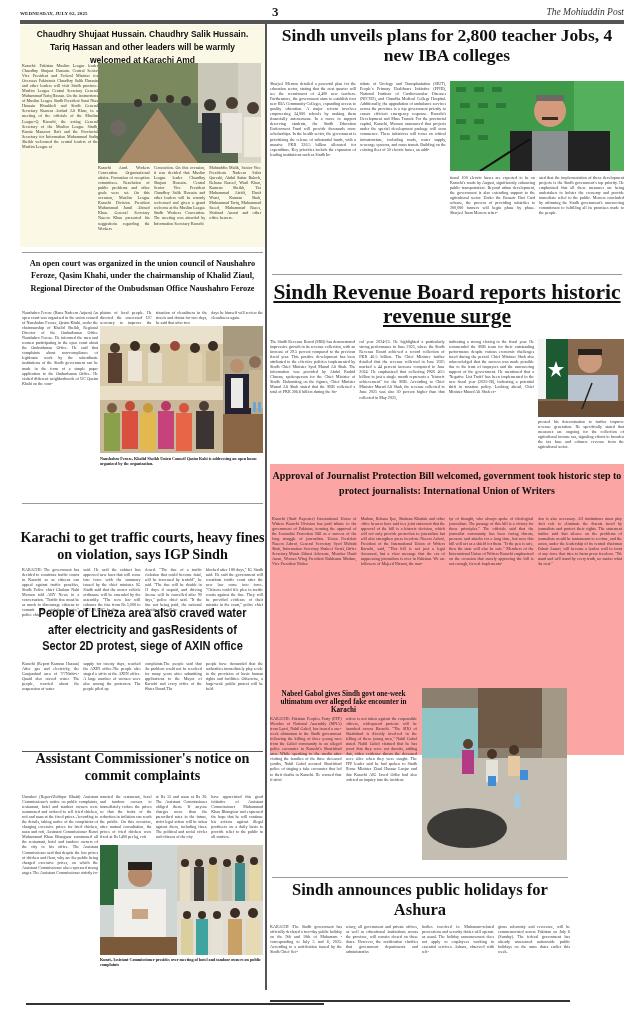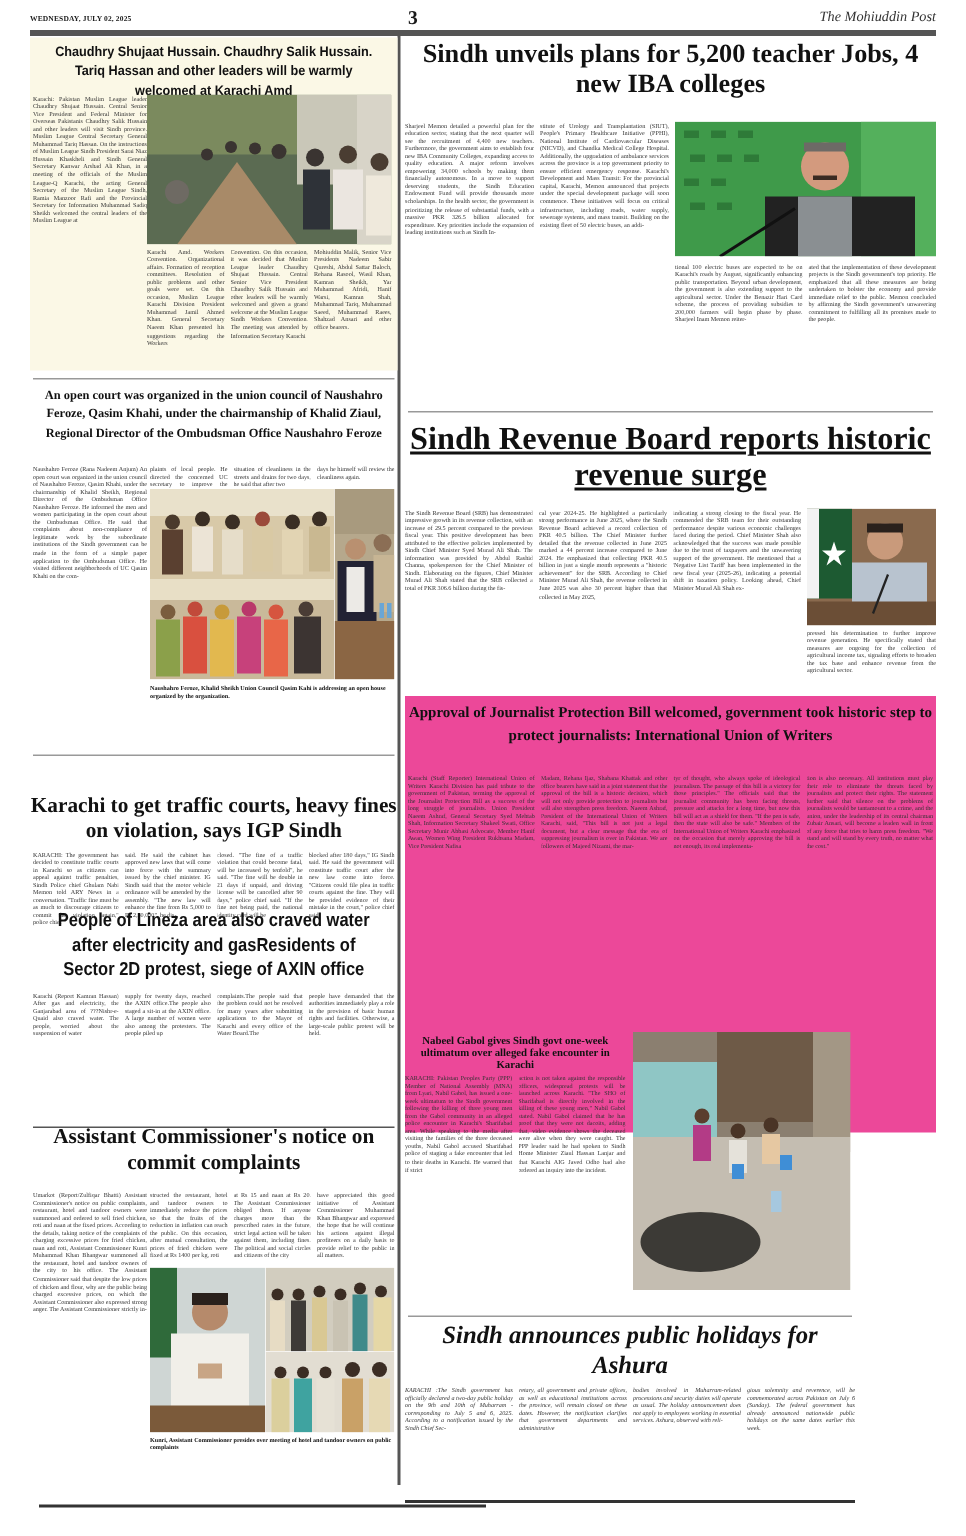--- a/index.html
+++ b/index.html
@@ -70,32 +70,32 @@
   #a6 .cols-right { position: absolute; left: 180px; top: 150px; width: 174px; display: flex; gap: 4px; }
 
   
   #a7 { left: 270px; top: 276px; width: 354px; height: 176px; }
   #a7 .headline { position: absolute; left: 0; top: 4px; width: 354px; font-size: 21.5px; line-height: 24px; text-decoration: underline; }
   #a7 .cols3 { position: absolute; left: 0; top: 63px; width: 264px; display: flex; gap: 4px; }
   #a7 .photo { left: 268px; top: 63px; width: 86px; height: 78px; }
   #a7 .col4 { position: absolute; left: 268px; top: 143px; width: 86px; }
 
   
-  #a8 { left: 270px; top: 464px; width: 354px; height: 291px; background: #ec4899; padding-left: 18px; }
+  #a8 { left: 270px; top: 464px; width: 354px; height: 291px; background: #fca5a5; padding-left: 18px; }
   #a8 .headline { position: absolute; left: 0; top: 4px; width: 354px; font-size: 10px; line-height: 15.3px; }
   #a8 .cols { left: 2px; top: 52px; width: 350px; }
 
   
   #a9 { left: 270px; top: 688px; width: 354px; height: 172px; }
   #a9 .headline { position: absolute; left: 0; top: 2px; width: 147px; font-size: 7.2px; line-height: 8.2px; }
   #a9 .cols { left: 0; top: 28px; width: 147px; }
   #a9 .photo { left: 152px; top: 0; width: 145px; height: 172px; }
 
   
-  #a10 { left: 270px; top: 880px; width: 354px; height: 120px; font-style: italic; }
+  #a10 { left: 270px; top: 880px; width: 354px; height: 120px; }
   #a10 .headline { position: absolute; left: 0; top: 0; width: 300px; font-size: 16.5px; line-height: 19.5px; }
   #a10 .cols { left: 0; top: 44px; width: 300px; }
   .bottomline2 { position: absolute; left: 270px; top: 1000px; width: 300px; height: 2px; background: #333; }
 </style>
 </head>
 <body>
 
 <div class="masthead">
   <span class="date">WEDNESDAY, JULY 02, 2025</span>
   <span class="pageno">3</span>
@@ -270,21 +270,21 @@
         <rect x="51" y="18" width="14" height="36" fill="#c9a167"></rect>
       <circle cx="76" cy="12" r="5" fill="#3b2d24"></circle>
         <rect x="69" y="18" width="14" height="36" fill="#e6d9b4"></rect>
     </svg>
   </div>
   <div class="caption">Kunri, Assistant Commissioner presides over meeting of hotel and tandoor owners on public complaints</div>
 </div>
 <div class="bottomline"></div>
 
 <div class="article" id="a6">
-  <div class="headline">Sindh unveils plans for 5,200 teacher Jobs, 4 new IBA colleges</div>
+  <div class="headline">Sindh unveils plans for 2,800 teacher Jobs, 4 new IBA colleges</div>
   <div class="cols-left">
     <div class="col">Sharjeel Memon detailed a powerful plan for the education sector, stating that the next quarter will see the recruitment of 4,400 new teachers. Furthermore, the government aims to establish four new IBA Community Colleges, expanding access to quality education. A major reform involves empowering 34,000 schools by making them financially autonomous. In a move to support deserving students, the Sindh Education Endowment Fund will provide thousands more scholarships. In the health sector, the government is prioritizing the release of substantial funds, with a massive PKR 326.5 billion allocated for expenditure. Key priorities include the expansion of leading institutions such as Sindh In-</div>
     <div class="col">stitute of Urology and Transplantation (SIUT), People's Primary Healthcare Initiative (PPHI), National Institute of Cardiovascular Diseases (NICVD), and Chandka Medical College Hospital. Additionally, the upgradation of ambulance services across the province is a top government priority to ensure efficient emergency response. Karachi's Development and Mass Transit: For the provincial capital, Karachi, Memon announced that projects under the special development package will soon commence. These initiatives will focus on critical infrastructure, including roads, water supply, sewerage systems, and mass transit. Building on the existing fleet of 50 electric buses, an addi-</div>
   </div>
   <div class="photo">
     <svg width="174" height="90" viewBox="0 0 174 90" preserveAspectRatio="none">
       <rect width="174" height="90" fill="#3f9a4a"></rect>
       <g fill="#2e7a38">
         <rect x="6" y="6" width="10" height="5"></rect>
           <rect x="24" y="6" width="10" height="5"></rect>

